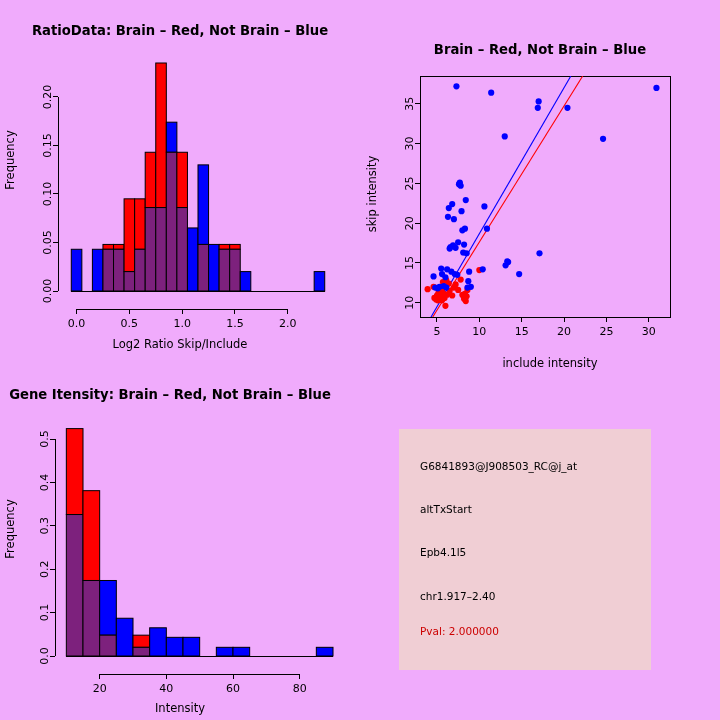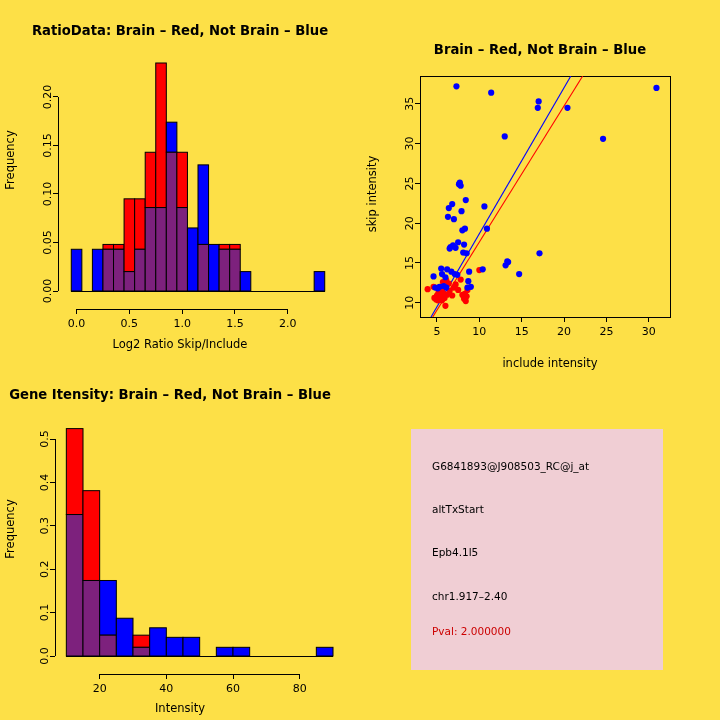--- a/index.html
+++ b/index.html
@@ -11,32 +11,32 @@
   body {
     width: 720px;
     height: 720px;
     overflow: hidden;
     font-family: "DejaVu Sans", "Liberation Sans", sans-serif;
   }
   #figure-root {
     position: relative;
     width: 720px;
     height: 720px;
-    background: #fde047;
+    background: #f0abfc;
     text-align: center;
   }
   .panel {
     position: absolute;
     width: 360px;
     height: 360px;
   }
   #panel-ratio-hist   { left: 0;     top: 0;   }
   #panel-scatter      { left: 360px; top: 0; margin-top: 19px;   }
   #panel-gene-hist    { left: 0;     top: 364px; text-decoration: underline; }
-  #panel-annotation   { left: 360px; top: 360px; }
+  #panel-annotation   { left: 348px; top: 360px; }
 
   svg { display: block; }
 
   .plot-title {
     font-family: "DejaVu Sans", "Liberation Sans", sans-serif;
     font-weight: bold;
     font-size: 13.2px;
     fill: #000000;
   }
   .axis-label {

